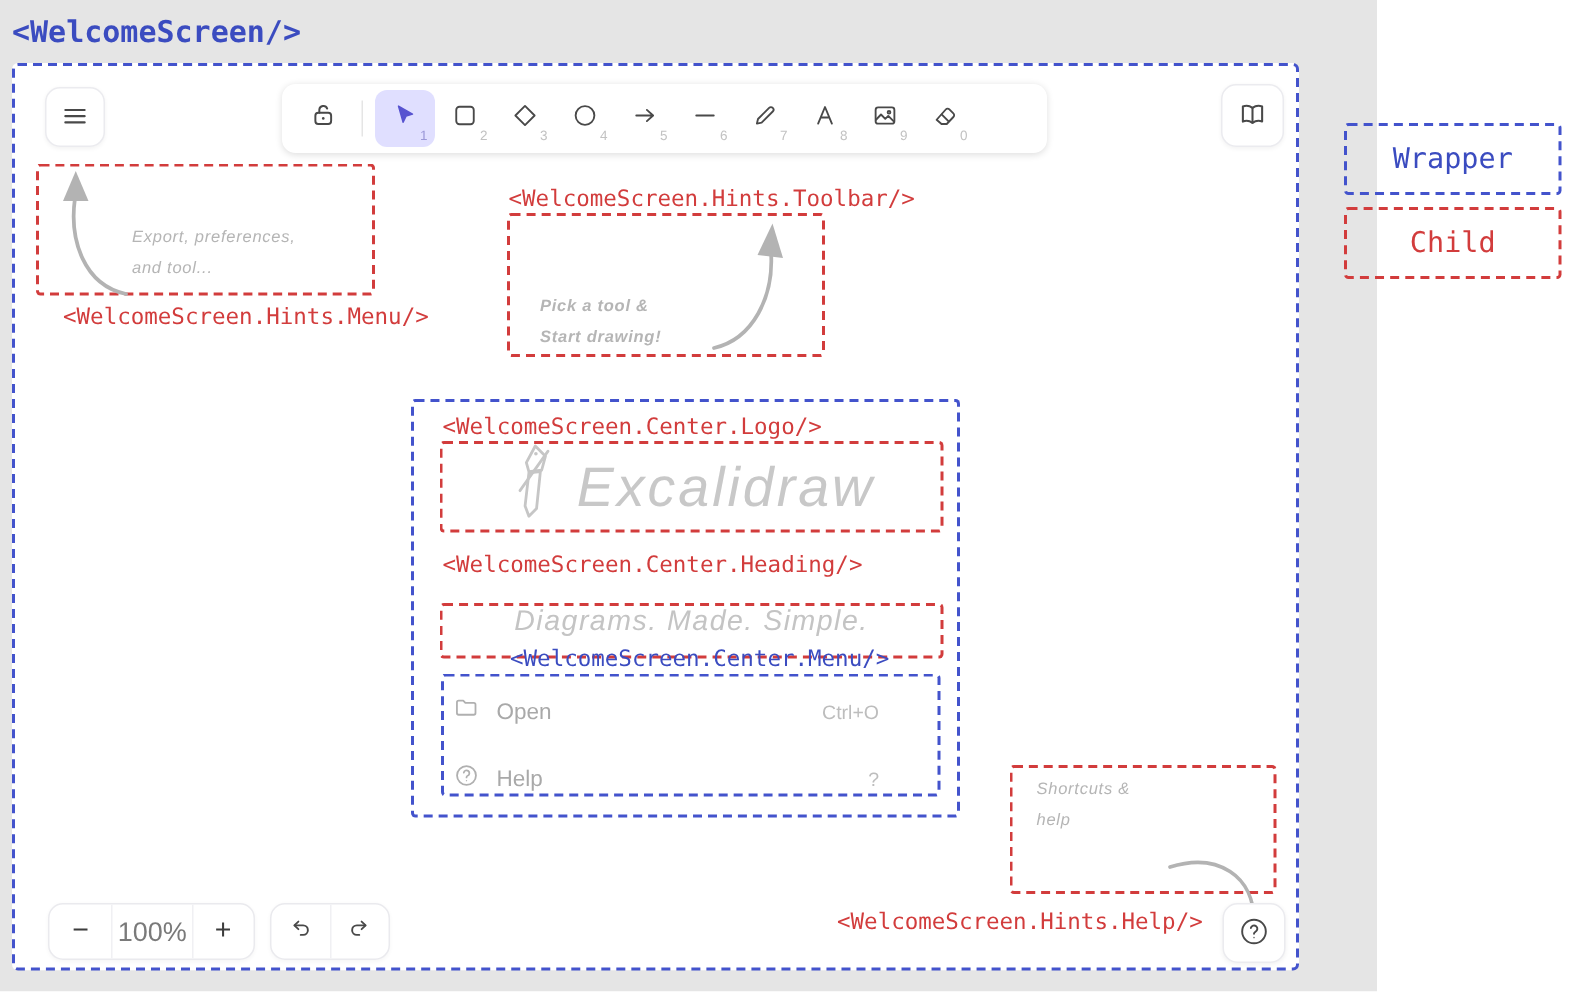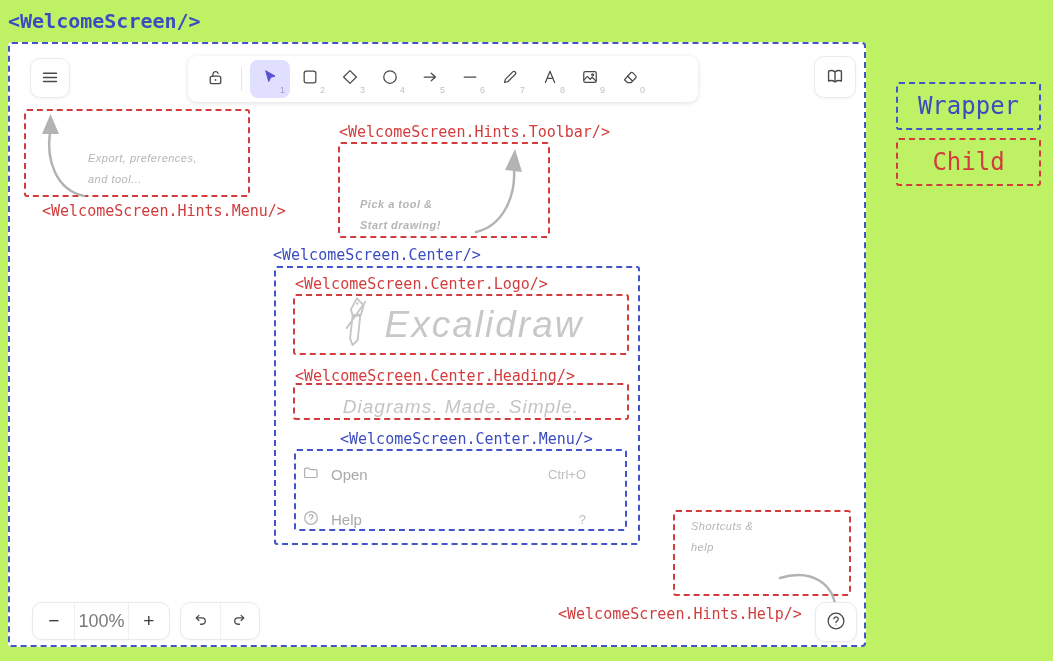--- a/index.html
+++ b/index.html
@@ -1,18 +1,18 @@
 <!DOCTYPE html>
 <html><head>
 <meta charset="utf-8">
 <style>
   * { margin:0; padding:0; box-sizing:border-box; }
   html,body { width:1053px; height:661px; background:#ffffff; overflow:hidden;
               font-family:"Liberation Sans", sans-serif; }
-  .page { position:relative; width:1053px; height:661px; background:#bef264; }
+  .page { position:relative; width:918px; height:661px; background:#e5e5e5; }
   .mono { font-family:"DejaVu Sans Mono", monospace; }
   .blue-text { color:#3b4cc0; }
   .red-text  { color:#d23c3c; }
 
   
   .root-label { position:absolute; left:8px; top:9px; font-size:20px; font-weight:bold; }
   .anno-label { position:absolute; font-size:15px; white-space:nowrap; }
 
   
   .dash-blue { border:2px dashed #4353cc; border-radius:3px; }
@@ -43,22 +43,22 @@
   .tb-divider { width:1px; height:24px; background:#e5e5e5; margin:0 8px 0 6px; }
 
   
   .hint-text { position:absolute; font-style:italic; color:#b5b5b5; font-size:11px;
                letter-spacing:.5px; line-height:21px; white-space:nowrap; }
 
   
   .logo-row { position:absolute; left:283px; top:250px; width:336px; height:61px;
               display:flex; align-items:center; justify-content:center; gap:12px; }
   .logo-word { font-style:italic; color:#c8c8c8; font-size:37px; letter-spacing:2px; }
-  .heading-box { position:absolute; left:283px; top:339px; width:336px; height:37px;
-                 display:flex; align-items:flex-end; justify-content:center; }
+  .heading-box { position:absolute; left:283px; top:358px; width:336px; height:37px;
+                 display:flex; align-items:flex-start; justify-content:center; }
   .heading-text { font-style:italic; color:#c4c4c4; font-size:19px; letter-spacing:1px; }
 
   .menu-item { position:absolute; left:292px; width:284px; height:34px;
                display:flex; align-items:center; gap:11px; cursor:pointer;
                color:#a9a9a9; font-size:15px; }
   .menu-item svg { stroke:#b0b0b0; flex:none; }
   .menu-item .shortcut { margin-left:auto; color:#bdbdbd; font-size:13px; }
 
   
   .pill-group { position:absolute; height:38px; background:#fff;
@@ -70,21 +70,21 @@
   .zoom-sign { font-size:19px; color:#3d3d3d; }
   .zoom-level { font-size:18px; color:#7a7a7a; }
 
   .hint-arrow { position:absolute; pointer-events:none; }
   .hint-arrow path { fill:none; stroke:#b3b3b3; stroke-width:2.5; stroke-linecap:round; }
   .hint-arrow polygon { fill:#b3b3b3; }
 
   
   .legend-box { position:absolute; left:896px; width:145px; height:48px;
                 display:flex; align-items:center; justify-content:center;
-                font-size:24px; }
+                font-size:19px; }
 </style>
 </head>
 <body>
 
 <div class="page">
 
   <div class="root-label mono blue-text">&lt;WelcomeScreen/&gt;</div>
 
   <div class="app">
 
@@ -226,21 +226,20 @@
     <div class="dash-red" style="position:absolute; left:328px; top:98px; width:212px; height:96px;"></div>
     <svg class="hint-arrow" style="left:448px; top:102px;" width="76" height="92" viewBox="0 0 76 92">
       <path d="M18 86 C 44 80, 58 52, 56 22"></path>
       <polygon points="47,24 64,26 57,3"></polygon>
     </svg>
     <div class="hint-text" style="left:350px; top:150px;font-weight:bold;">
       <div>Pick a tool &amp;</div>
       <div>Start drawing!</div>
     </div>
 
-    <div class="anno-label mono blue-text" style="left:263px; top:202px;">&lt;WelcomeScreen.Center/&gt;</div>
     <div class="dash-blue" style="position:absolute; left:264px; top:222px; width:366px; height:279px;"></div>
 
     <div class="anno-label mono red-text" style="left:285px; top:231px;">&lt;WelcomeScreen.Center.Logo/&gt;</div>
     <div class="dash-red" style="position:absolute; left:283px; top:250px; width:336px; height:61px;"></div>
     <div class="logo-row">
       <span>
         <svg width="34" height="56" viewBox="0 0 40 64" fill="none" stroke="#c6c6c6" stroke-width="2.2" stroke-linecap="round" stroke-linejoin="round">
           <path d="M14 16 L21 3 L29 11 L26 22 L16 23 Z"></path>
           <circle cx="21.5" cy="9" r="1.4" fill="#c6c6c6" stroke="none"></circle>
           <path d="M16 24 L25 23 L22 52 L16 58 L13 50 Z"></path>

